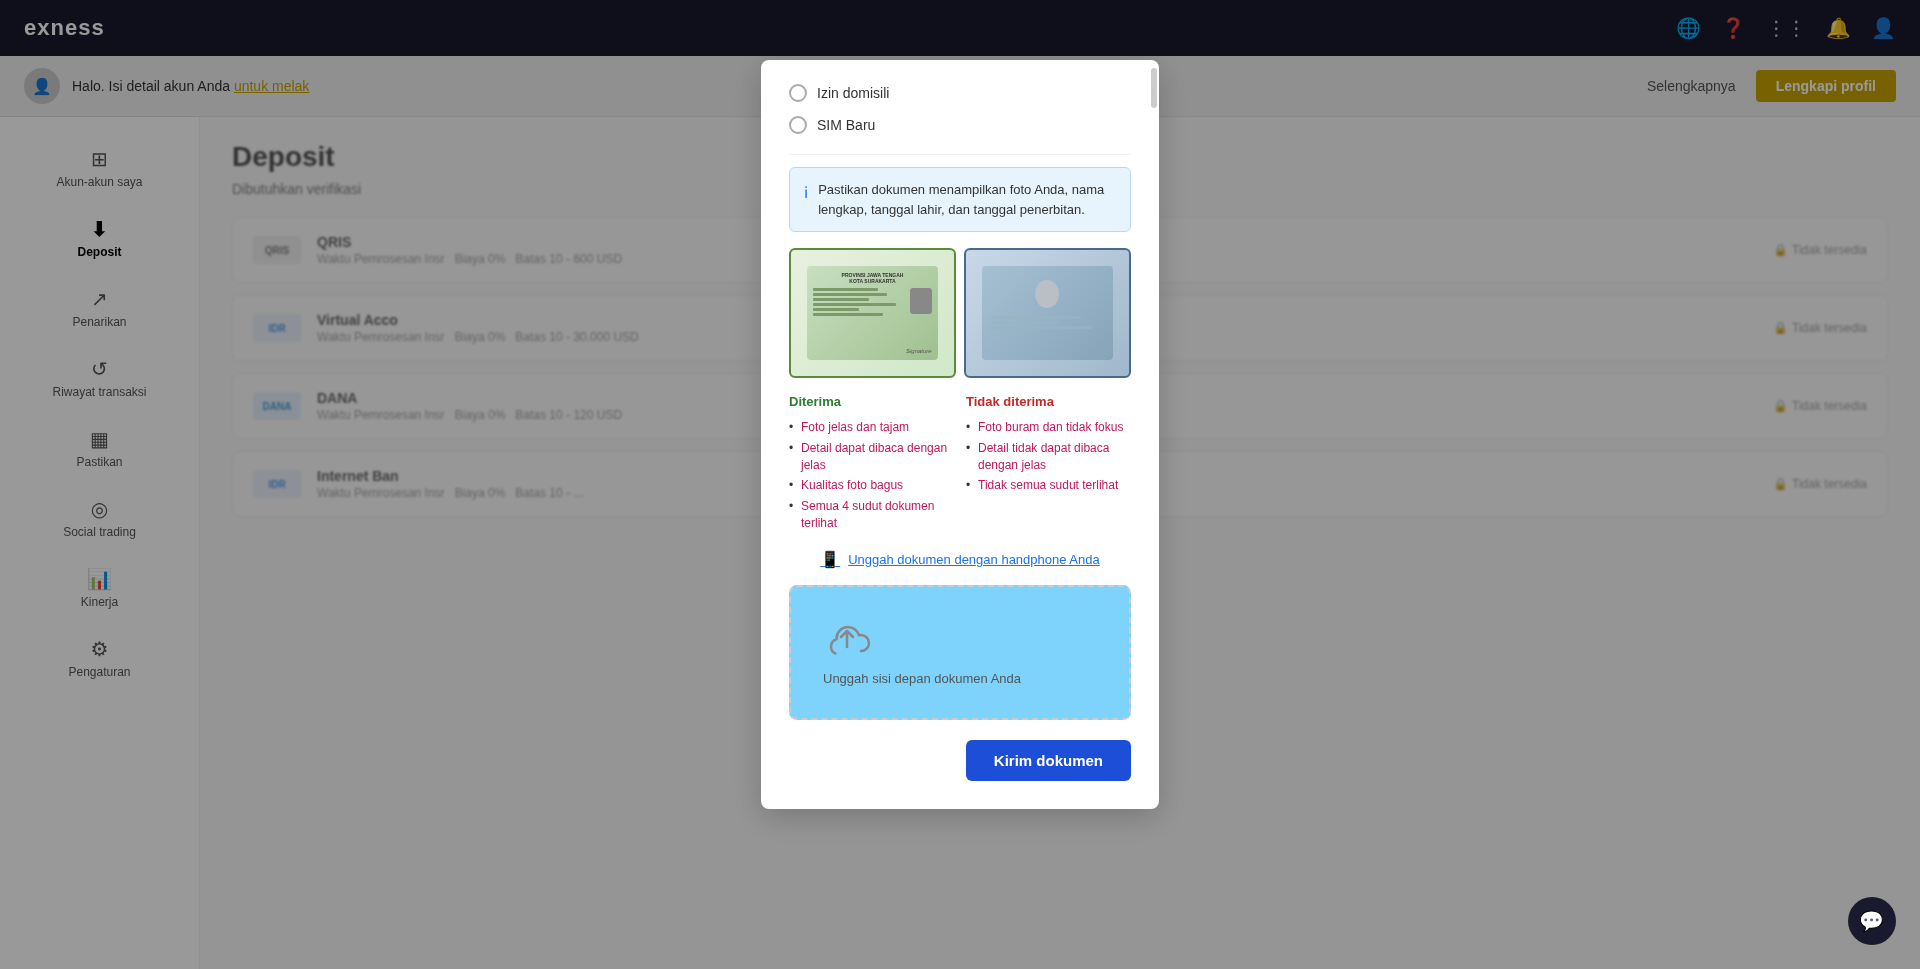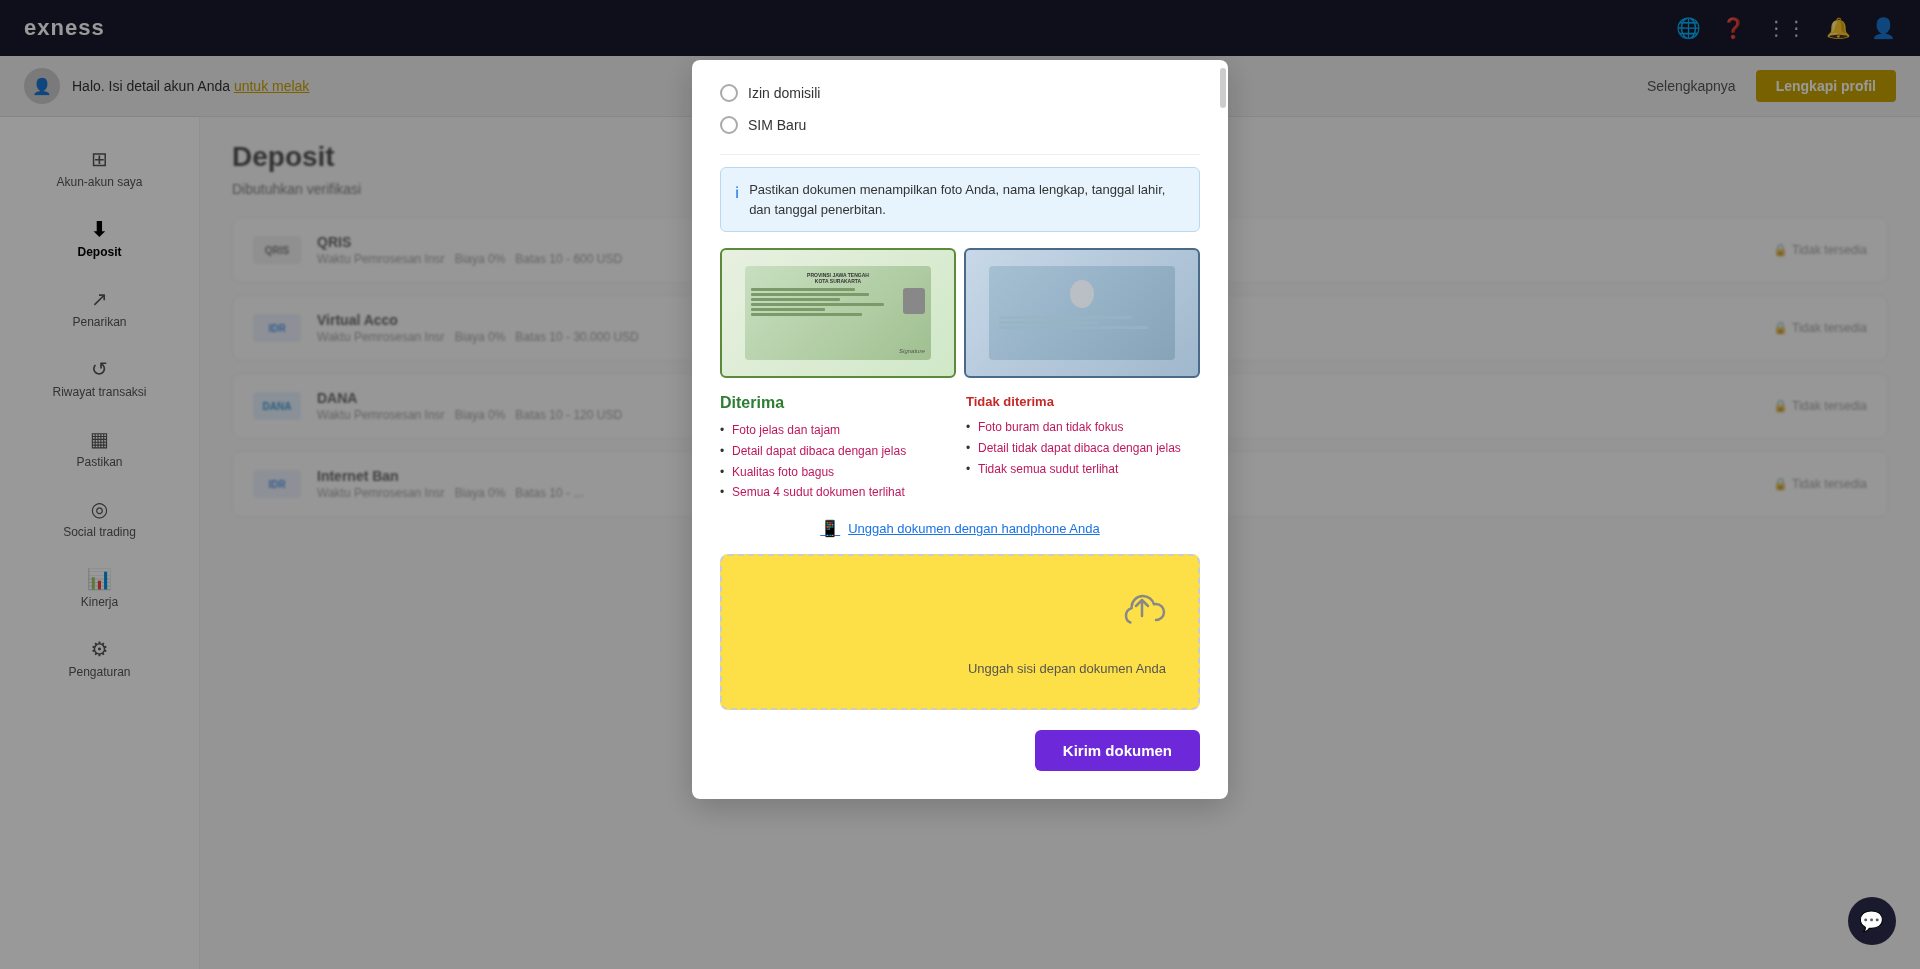--- a/index.html
+++ b/index.html
@@ -172,21 +172,21 @@
       display: flex;
       align-items: flex-start;
       justify-content: center;
       padding-top: 60px;
     }
 
     
     .modal {
       background: #fff;
       border-radius: 8px;
-      width: 536px;
+      width: 398px;
       max-height: 80vh;
       overflow-y: auto;
       position: relative;
       box-shadow: 0 8px 32px rgba(0,0,0,0.2);
     }
     .modal-scrollbar {
       position: absolute;
       right: 2px;
       top: 8px;
       width: 6px;
@@ -330,21 +330,21 @@
       opacity: 0.7;
     }
     .ktp-rejected-avatar {
       width: 24px; height: 28px;
       background: #bbb;
       border-radius: 50%;
       margin: 8px auto 4px;
     }
 
     
-    .status-accepted { color: #2e7d32; font-size: 16px; font-weight: 600; margin-bottom: 8px; }
+    .status-accepted { color: #2e7d32; font-size: 13px; font-weight: 600; margin-bottom: 8px; }
     .status-rejected { color: #c62828; font-size: 13px; font-weight: 600; margin-bottom: 8px; }
 
     
     .bullet-list { list-style: none; padding: 0; }
     .bullet-list li {
       font-size: 12px;
       color: #be185d;
       padding: 2px 0 2px 12px;
       position: relative;
       line-height: 1.4;
@@ -378,40 +378,40 @@
     }
     .upload-mobile-icon { font-size: 16px; }
 
     
     .upload-box {
       border: 2px dashed #ccc;
       border-radius: 8px;
       padding: 32px;
       display: flex;
       flex-direction: column;
-      align-items: flex-end;
+      align-items: flex-start;
       justify-content: center;
-      gap: 24px;
-      cursor: pointer;
-      background: #fde047;
+      gap: 3px;
+      cursor: pointer;
+      background: #7dd3fc;
       margin-bottom: 20px;
     }
     .upload-cloud-icon {
       font-size: 36px;
       color: #888;
     }
     .upload-box-text {
       font-size: 13px;
       color: #555;
       font-weight: 500;
     }
 
     
     .btn-submit {
-      background: #6d28d9;
+      background: #1d4ed8;
       border: none;
       color: #fff;
       font-size: 15px;
       font-weight: 600;
       cursor: pointer;
       padding: 12px 28px;
       border-radius: 6px;
       float: right;
     }
 

